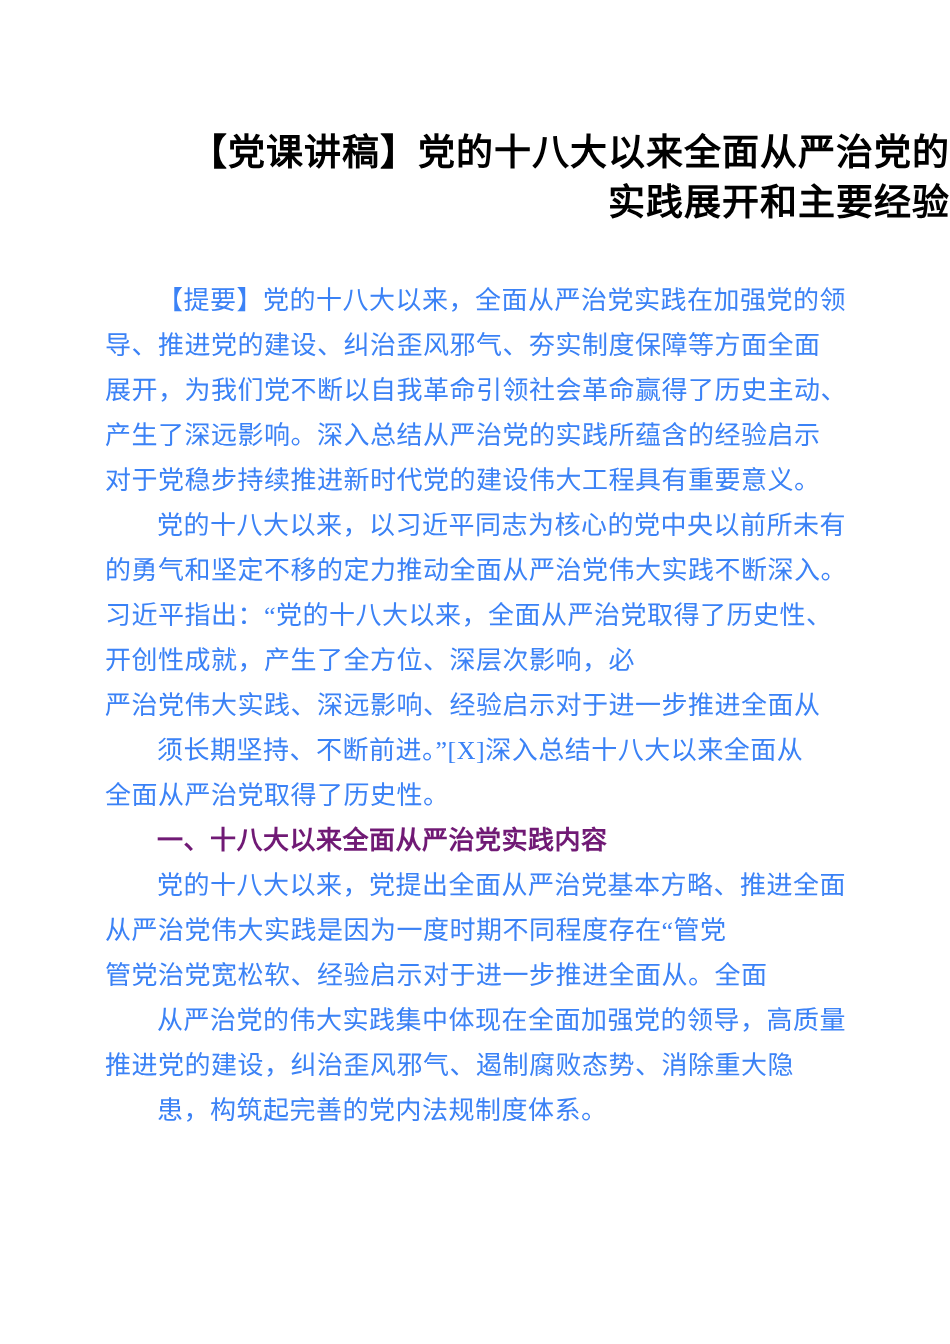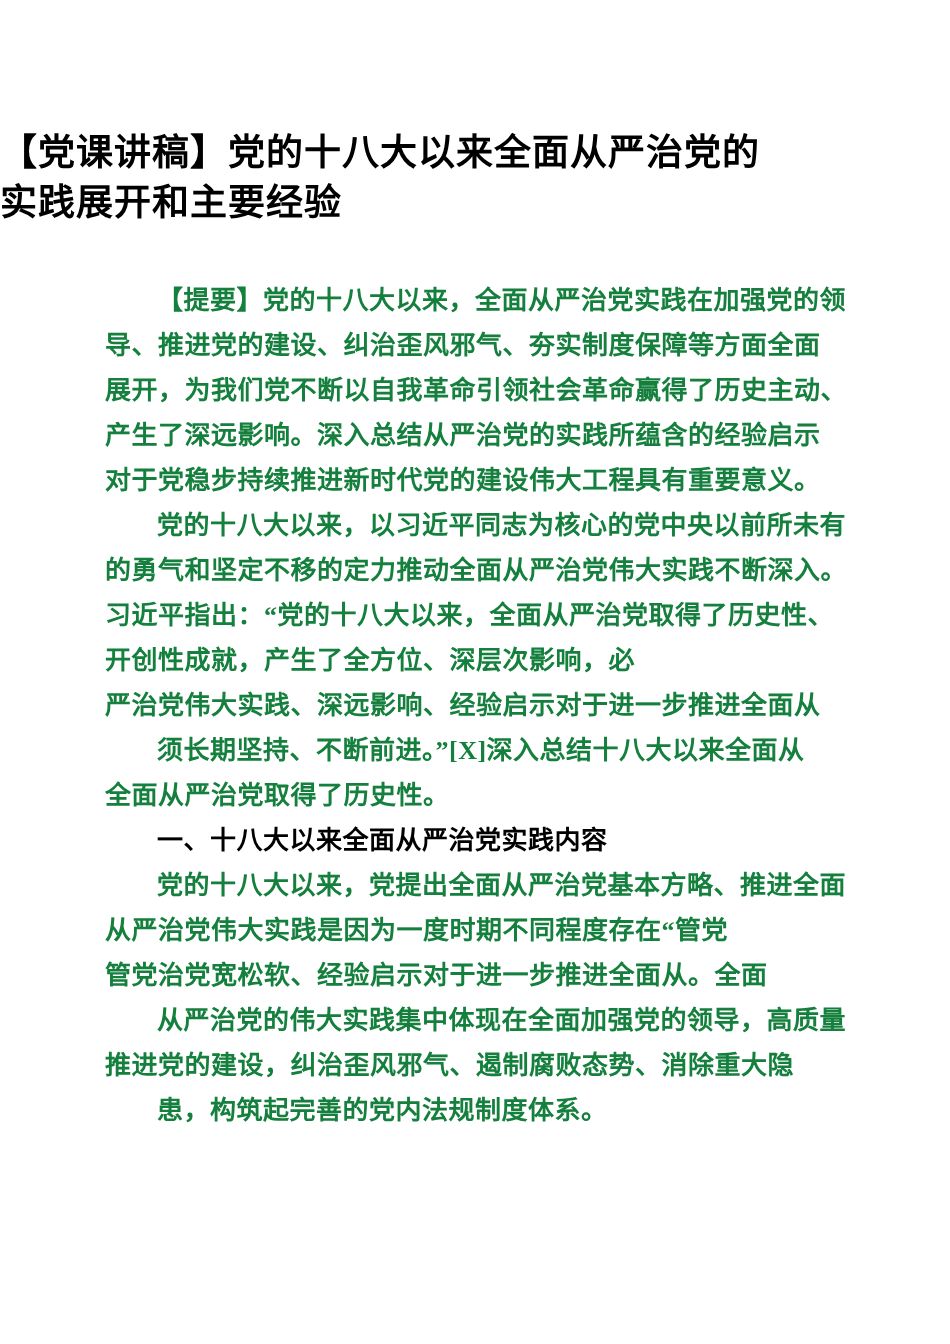--- a/index.html
+++ b/index.html
@@ -16,50 +16,50 @@
   }
   .page {
     position: relative;
     width: 950px;
     height: 1344px;
     background: #ffffff;
   }
   .doc-title {
     margin: 0;
     padding-top: 128px;
-    text-align: left;
+    text-align: right;
     font-family: "Liberation Serif", "DejaVu Serif", serif;
     font-weight: 700;
     font-size: 37px;
     line-height: 50px;
     letter-spacing: 1px;
     color: #000000;
   }
   .doc-body {
     margin-top: 50px;
     margin-left: 105px;
     width: 740px;
   }
   .text-line {
     font-family: "Liberation Serif", "DejaVu Serif", serif;
     font-size: 26px;
     line-height: 45px;
     height: 45px;
     letter-spacing: 0.5px;
     white-space: nowrap;
-    color: #15803d;
-    font-weight: 700;
+    color: #3b82f6;
+    font-weight: 400;
   }
   .text-line.indent {
     text-indent: 52px;
   }
   .text-line.heading {
     font-family: Liberation Sans, sans-serif;
     font-weight: 700;
-    color: #000000;
+    color: #701a75;
   }
 </style>
 </head>
 <body>
 
 <div class="page">
 
   <h1 class="doc-title">
     <span class="title-line">【党课讲稿】党的十八大以来全面从严治党的</span><br>
     <span class="title-line">实践展开和主要经验</span>

